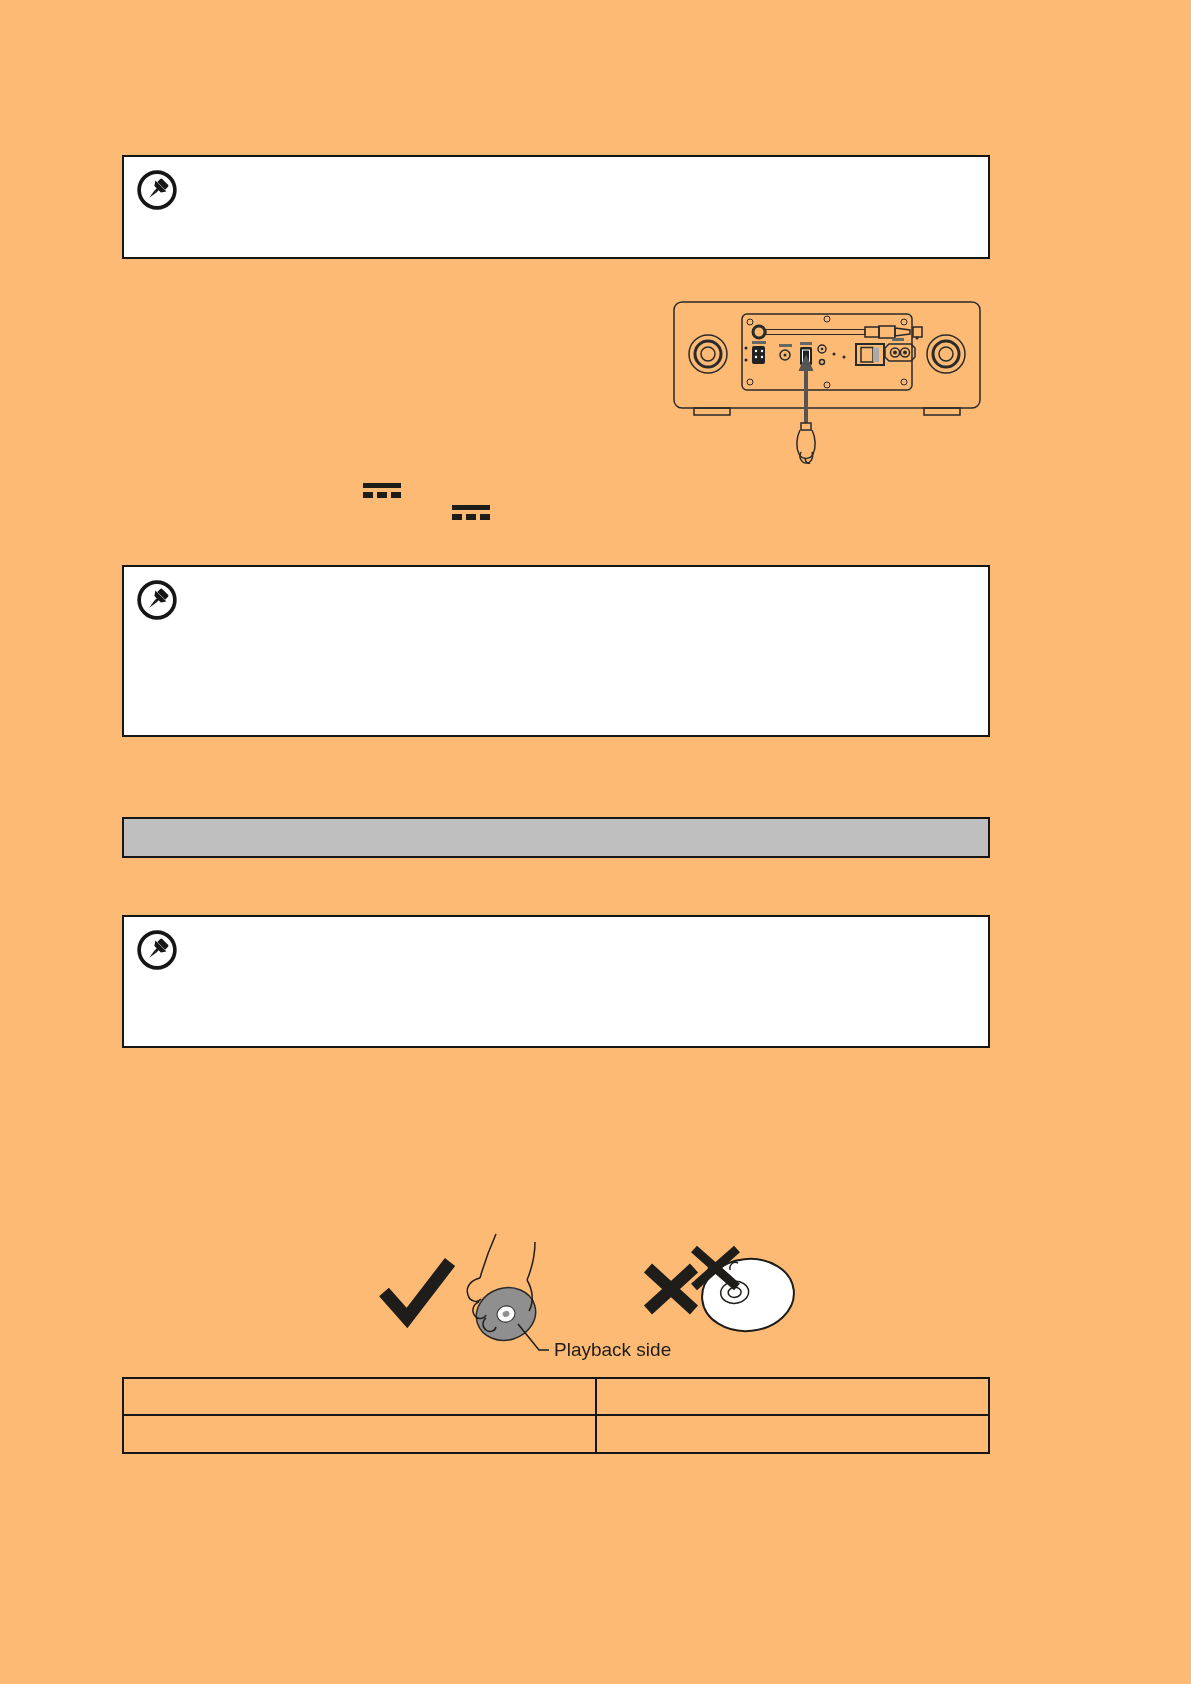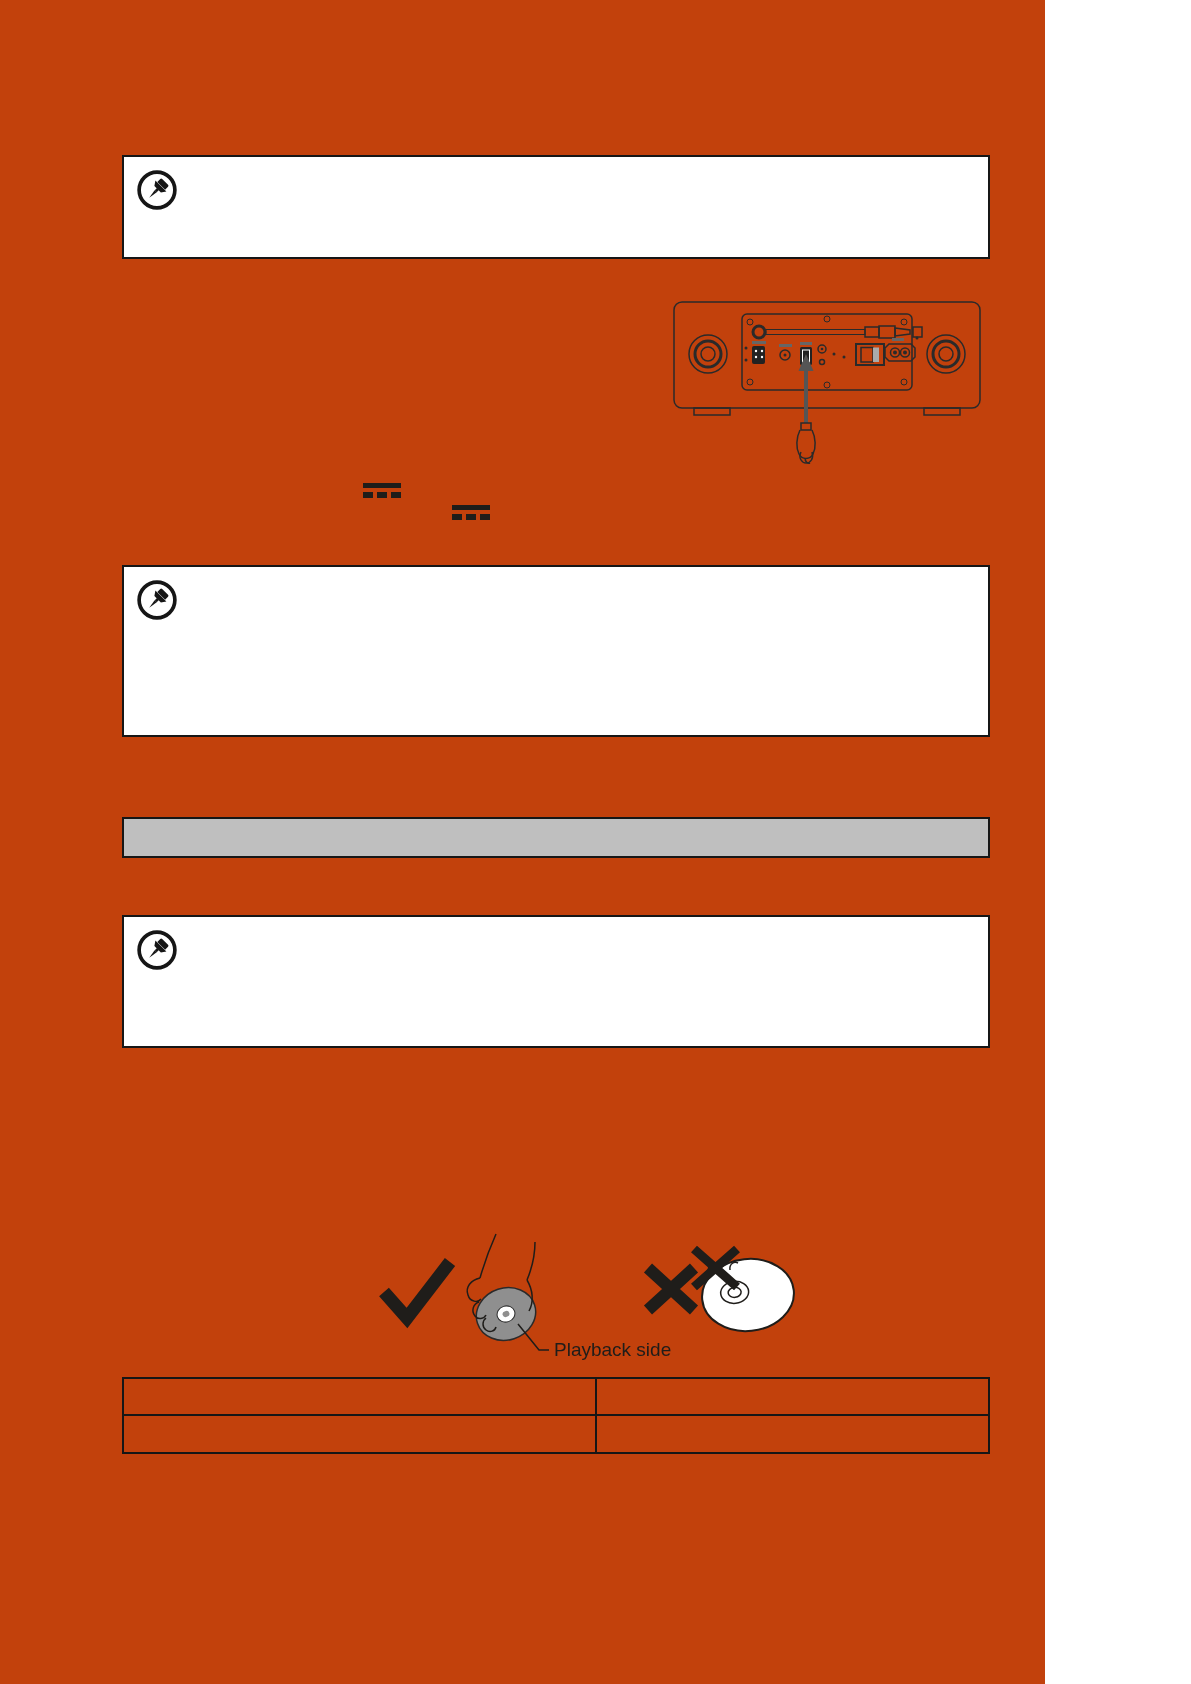--- a/index.html
+++ b/index.html
@@ -1,19 +1,19 @@
 <!DOCTYPE html>
 <html><head>
 <meta charset="utf-8">
 <style>
   html,body{margin:0;padding:0;background:#ffffff;}
   .page{
     position:relative;
-    width:1045px;height:1684px;
-    background:#c2410c;
+    width:1191px;height:1684px;
+    background:#fdba74;
     font-family:"Liberation Sans", sans-serif;
     color:#1a1a1a;
     overflow:hidden;
   }
   .note-box{
     position:absolute;left:122px;width:864px;
     border:2px solid #161616;background:#ffffff;
   }
   .note-box .pin{
     position:absolute;left:11px;top:11px;width:44px;height:44px;

